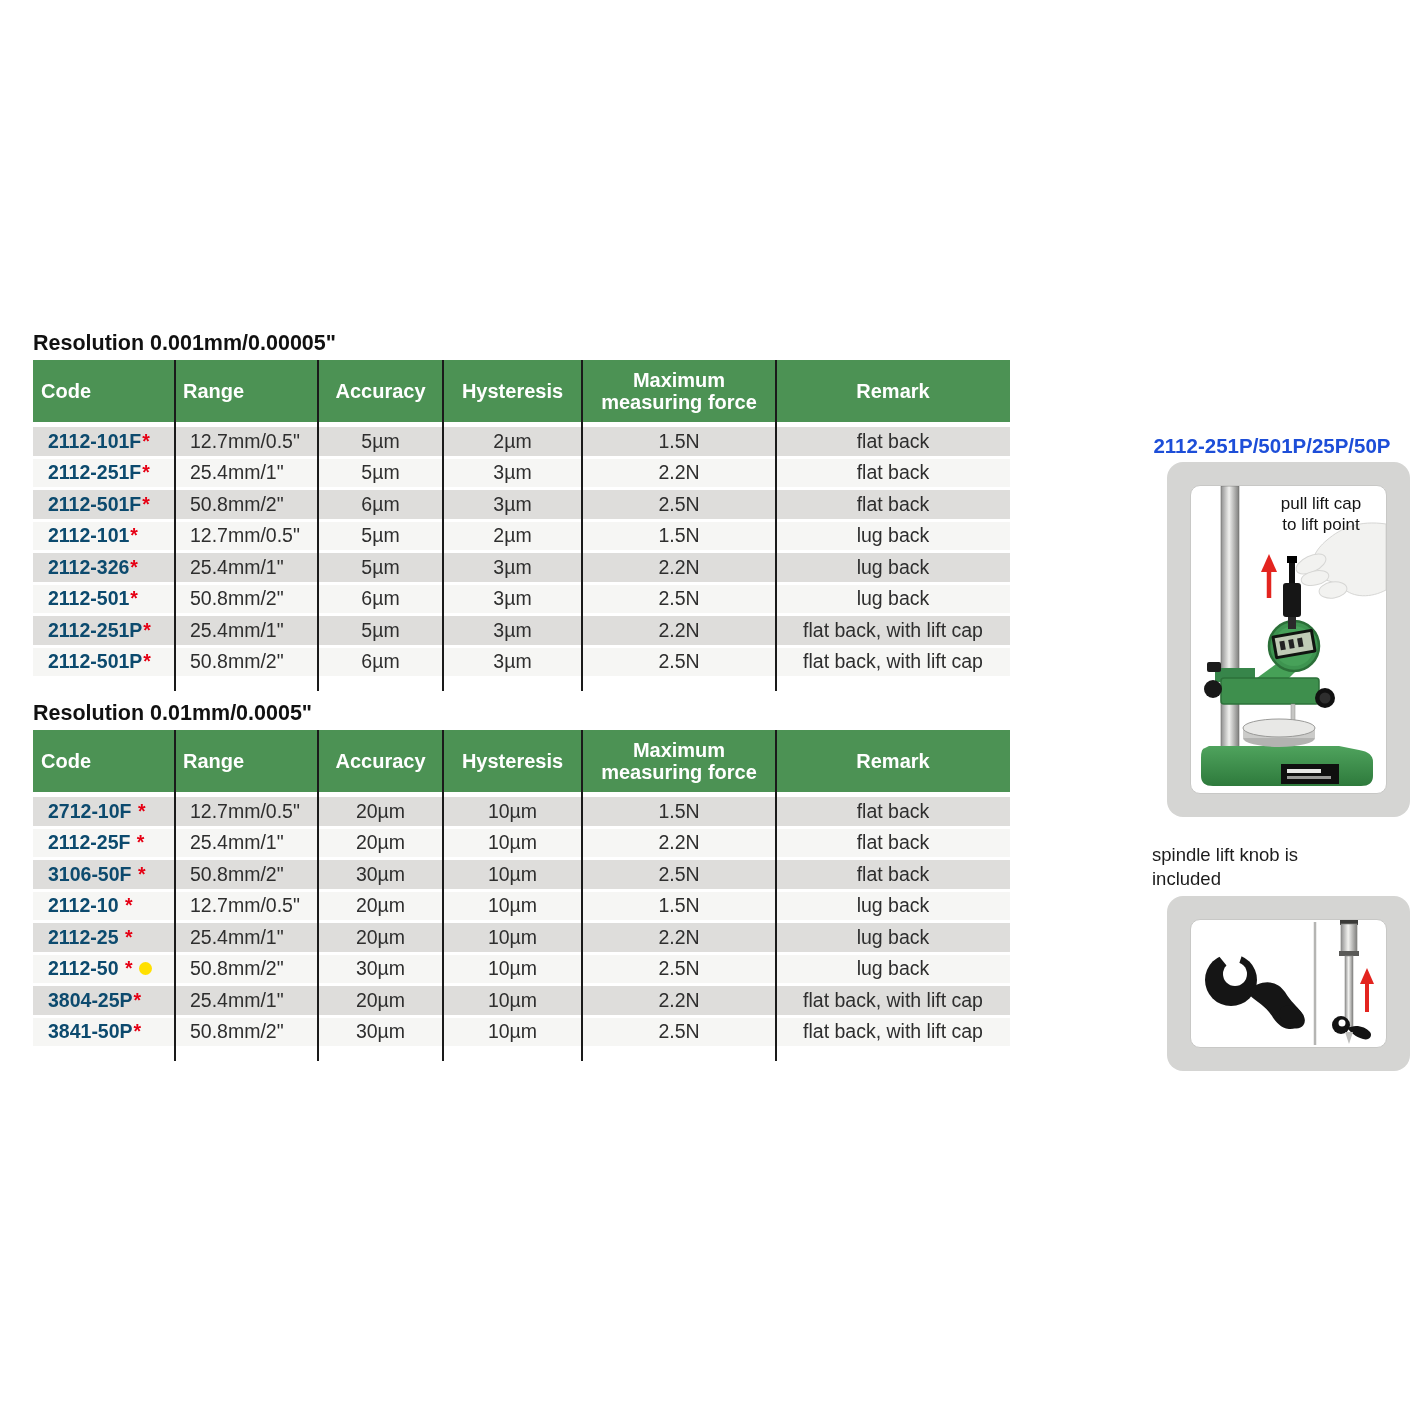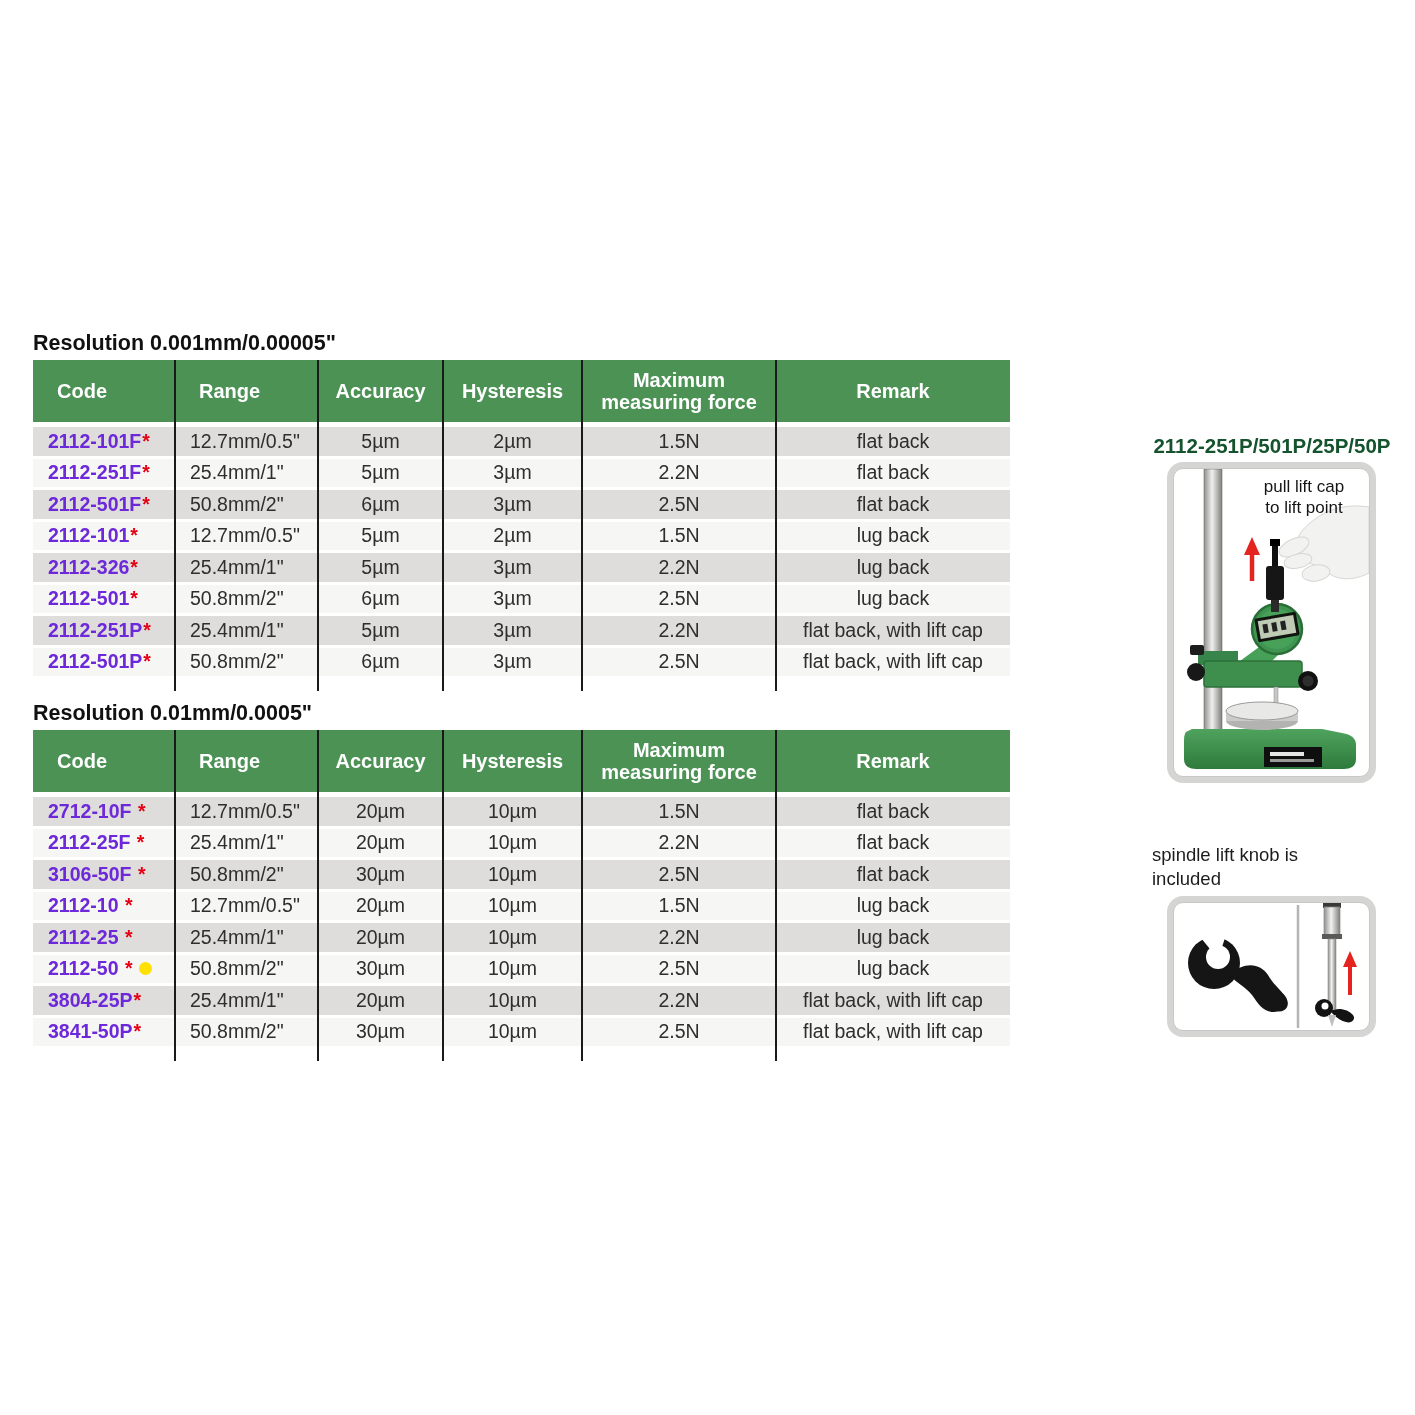--- a/index.html
+++ b/index.html
@@ -6,38 +6,38 @@
   .canvas{position:relative;width:1415px;height:1415px;background:#ffffff;overflow:hidden;
           font-family:"Liberation Sans", sans-serif;color:#2f2f2f;}
   .content{position:absolute;left:33px;top:331px;width:977px;}
   .sec-h{font-size:21.5px;font-weight:bold;color:#111;margin:0 0 4px 0;}
   .sec2 .sec-h{margin-top:22px;}
   .tbl{position:relative;width:977px;}
   .grid6{display:grid;grid-template-columns:142px 143px 125px 139px 194px 234px;}
   .thead{height:62px;margin-bottom:5px;background:#4C9254;color:#fff;font-weight:bold;}
   .th{display:flex;align-items:center;justify-content:center;font-size:20px;line-height:1.12;
       text-align:center;padding:0 6px;box-sizing:border-box;}
-  .th-left{justify-content:flex-start;text-align:left;padding-left:24px;}
+  .th-left{justify-content:flex-start;text-align:left;padding-left:8px;}
   .row{height:28.5px;margin-bottom:3px;}
   .tbody > div:nth-of-type(odd){background:#DEDDDB;}
   .tbody > div:nth-of-type(even){background:#F6F6F4;}
   .cell{display:flex;align-items:center;justify-content:center;font-size:19.5px;color:#2e2e2e;
         box-sizing:border-box;white-space:pre;}
   .cell-left{justify-content:flex-start;padding-left:15px;}
-  .code{font-weight:bold;color:#6d28d9;}
+  .code{font-weight:bold;color:#0c4a6e;}
   .ast{color:#E60014;font-weight:bold;margin-left:1px;}
   .dot{width:13px;height:13px;border-radius:50%;background:#FFE000;display:inline-block;margin-left:6px;}
   .vl{position:absolute;top:0;width:2px;height:331px;background:#1a1a1a;}
   .v1{left:141px}.v2{left:284px}.v3{left:409px}.v4{left:548px}.v5{left:742px}
   .footnote{margin:10px 0 0 -3px;font-size:20px;color:#333;}
   .fa{color:#E60014;font-weight:bold;font-size:24px;vertical-align:-2px;line-height:0;}
   
   .model-label{position:absolute;left:1152px;top:434px;width:240px;text-align:center;
-               font-size:20.5px;font-weight:bold;color:#14532d;}
-  .frame{position:absolute;background:#D5D5D3;border-radius:16px;padding:6px;margin:0;}
+               font-size:20.5px;font-weight:bold;color:#1d4ed8;}
+  .frame{position:absolute;background:#D5D5D3;border-radius:16px;padding:23px;margin:0;}
   .frame .inner{background:#fff;border:1.5px solid #C8C8C6;border-radius:10px;overflow:hidden;}
   .photo1{left:1167px;top:462px;}
   .photo1 .inner{width:195px;height:307px;}
   .note{position:absolute;left:1152px;top:843px;width:240px;text-align:left;
         font-size:18.5px;line-height:1.28;color:#1c1c1c;}
   .photo2{left:1167px;top:896px;}
   .photo2 .inner{width:195px;height:127px;}
   svg{display:block;}
 </style>
 </head>

